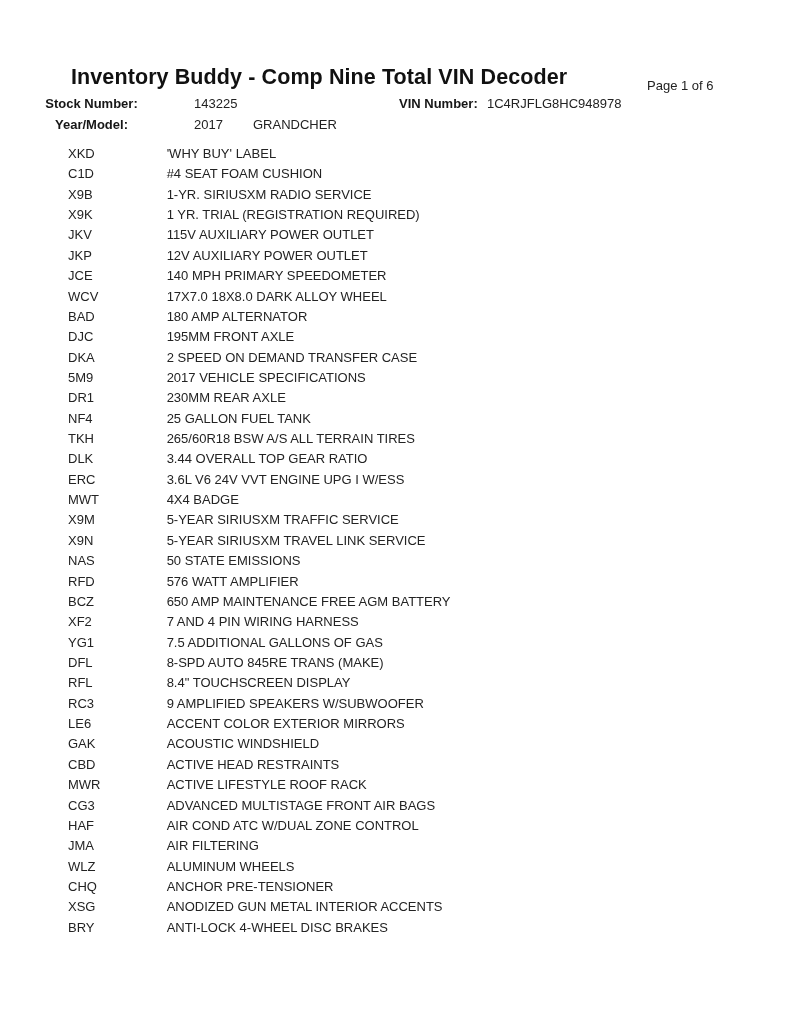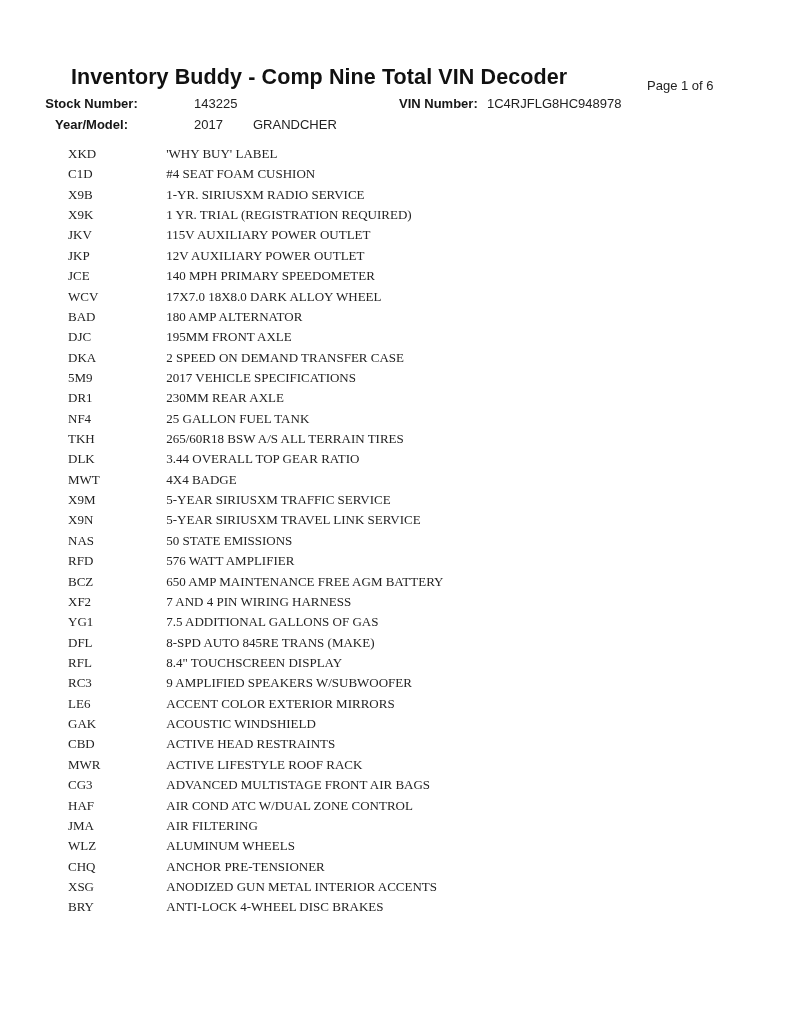--- a/index.html
+++ b/index.html
@@ -58,21 +58,20 @@
   .stock-value { left: 194px; }
   .vin-label  { left: 399px; }
   .vin-value  { left: 487px; }
   .year-value { left: 194px; }
   .model-value { left: 253px; }
   .options {
     position: absolute;
     left: 68px;
     top: 144px;
     right: 0;
-    font-family: Liberation Serif, serif;
   }
   .option-row {
     height: 20.36px;
     line-height: 20.36px;
     font-size: 13px;
     white-space: nowrap;
     color: #232323;
   }
   .option-code {
     display: inline-block;
@@ -176,20 +175,24 @@
     <div class="option-row">
       <span class="option-code">TKH</span>
       <span class="option-desc">265/60R18 BSW A/S ALL TERRAIN TIRES</span>
     </div>
 
     <div class="option-row">
       <span class="option-code">DLK</span>
       <span class="option-desc">3.44 OVERALL TOP GEAR RATIO</span>
     </div>
 
+    <div class="option-row">
+      <span class="option-code">ERC</span>
+      <span class="option-desc">3.6L V6 24V VVT ENGINE UPG I W/ESS</span>
+    </div>
 
     <div class="option-row">
       <span class="option-code">MWT</span>
       <span class="option-desc">4X4 BADGE</span>
     </div>
 
     <div class="option-row">
       <span class="option-code">X9M</span>
       <span class="option-desc">5-YEAR SIRIUSXM TRAFFIC SERVICE</span>
     </div>

